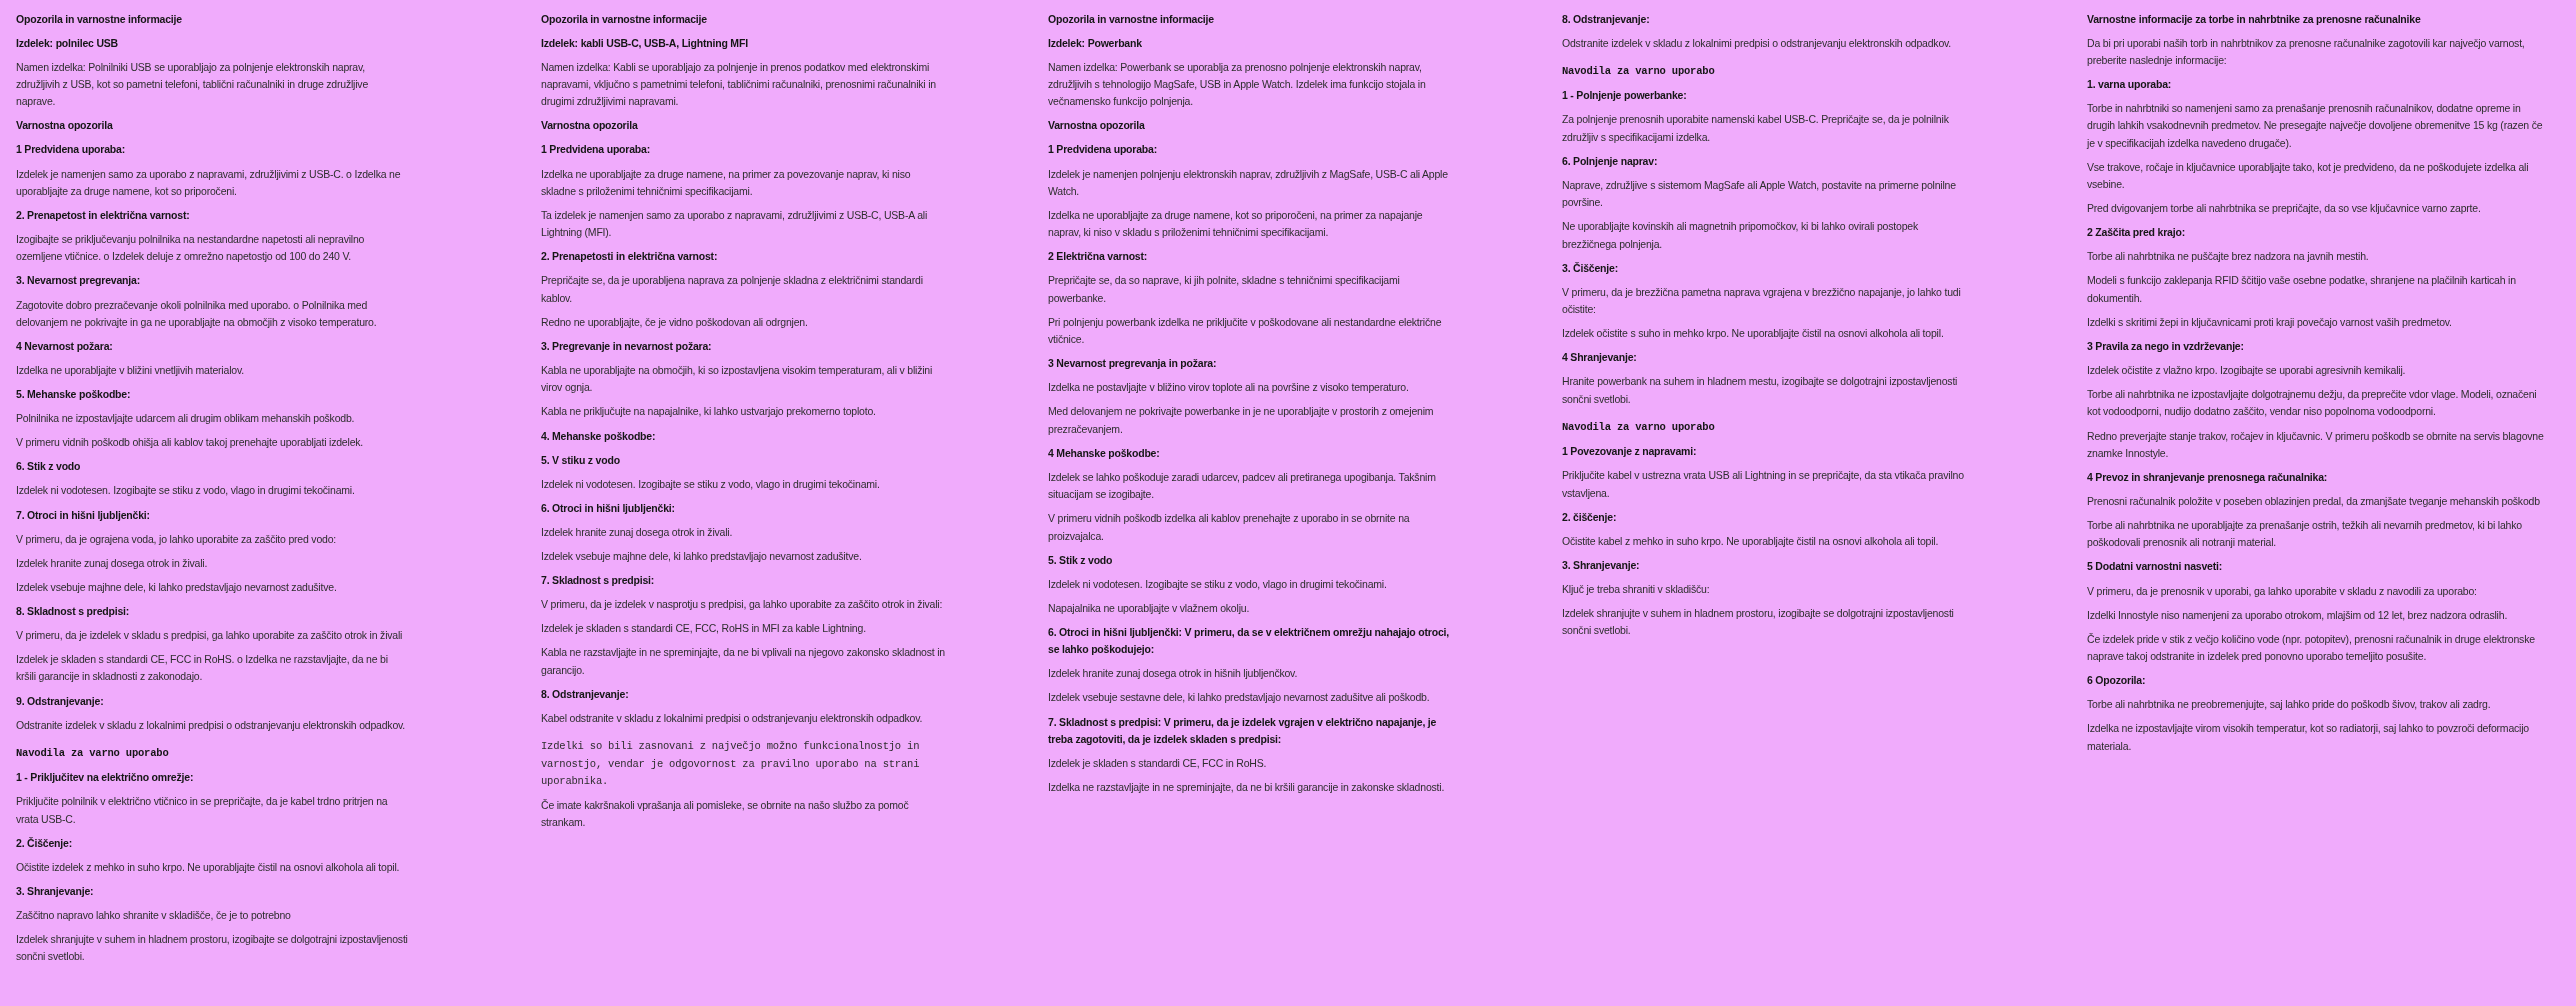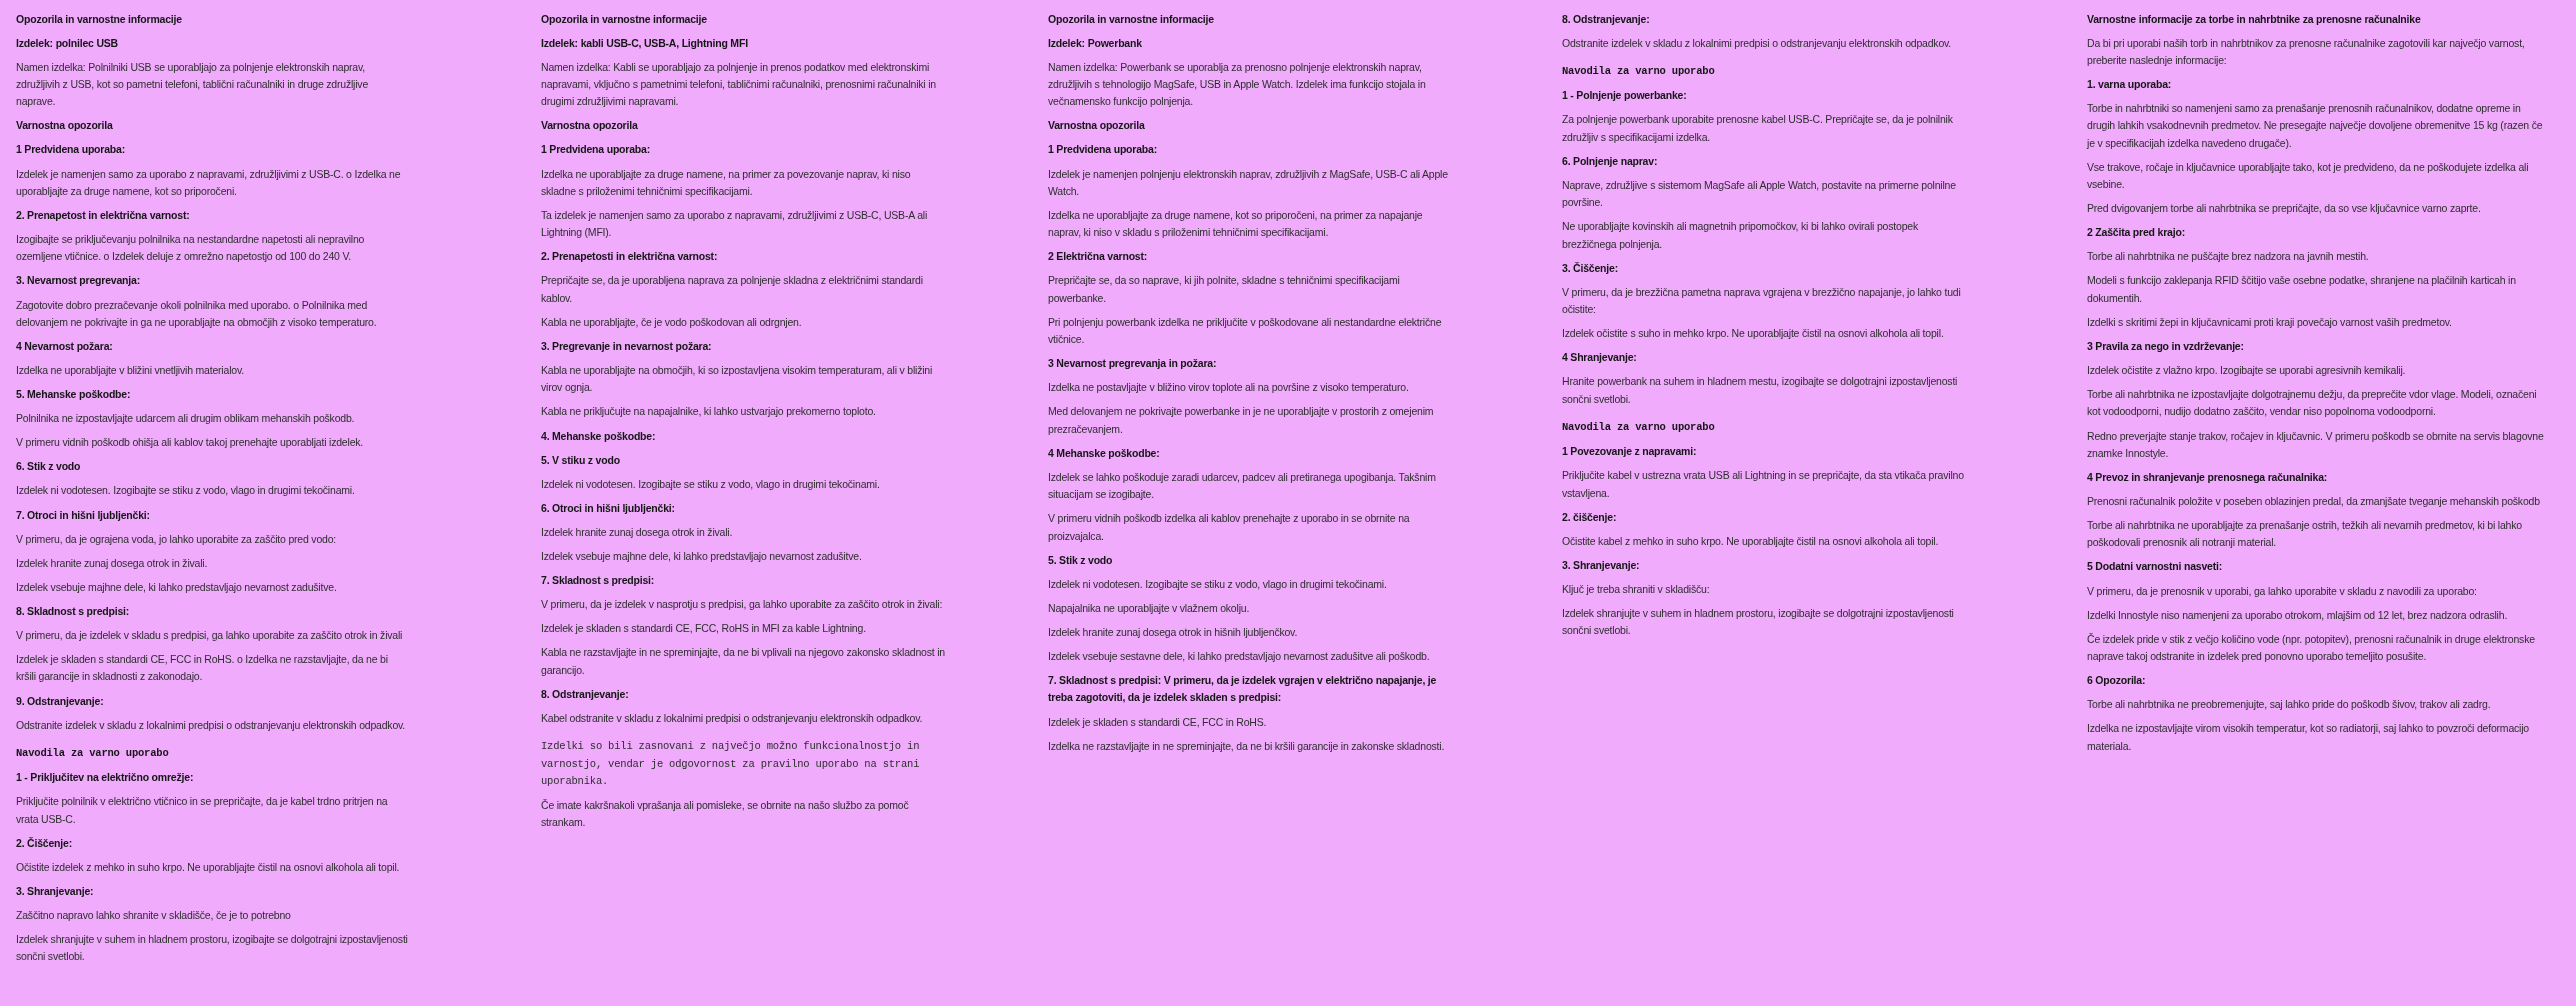--- a/index.html
+++ b/index.html
@@ -90,21 +90,21 @@
   <div class="col col-1">
       <h3>Opozorila in varnostne informacije</h3>
       <h3>Izdelek: kabli USB-C, USB-A, Lightning MFI</h3>
       <p>Namen izdelka: Kabli se uporabljajo za polnjenje in prenos podatkov med elektronskimi napravami, vključno s pametnimi telefoni, tabličnimi računalniki, prenosnimi računalniki in drugimi združljivimi napravami.</p>
       <h3>Varnostna opozorila</h3>
       <h3>1 Predvidena uporaba:</h3>
       <p>Izdelka ne uporabljajte za druge namene, na primer za povezovanje naprav, ki niso skladne s priloženimi tehničnimi specifikacijami.</p>
       <p>Ta izdelek je namenjen samo za uporabo z napravami, združljivimi z USB-C, USB-A ali Lightning (MFI).</p>
       <h3>2. Prenapetosti in električna varnost:</h3>
       <p>Prepričajte se, da je uporabljena naprava za polnjenje skladna z električnimi standardi kablov.</p>
-      <p>Kabla ne uporabljajte, če je vodo poškodovan ali odrgnjen.</p>
+      <p>Redno ne uporabljajte, če je vidno poškodovan ali odrgnjen.</p>
       <h3>3. Pregrevanje in nevarnost požara:</h3>
       <p>Kabla ne uporabljajte na območjih, ki so izpostavljena visokim temperaturam, ali v bližini virov ognja.</p>
       <p>Kabla ne priključujte na napajalnike, ki lahko ustvarjajo prekomerno toploto.</p>
       <h3>4. Mehanske poškodbe:</h3>
       <h3>5. V stiku z vodo</h3>
       <p>Izdelek ni vodotesen. Izogibajte se stiku z vodo, vlago in drugimi tekočinami.</p>
       <h3>6. Otroci in hišni ljubljenčki:</h3>
       <p>Izdelek hranite zunaj dosega otrok in živali.</p>
       <p>Izdelek vsebuje majhne dele, ki lahko predstavljajo nevarnost zadušitve.</p>
       <h3>7. Skladnost s predpisi:</h3>
@@ -129,32 +129,33 @@
       <p>Pri polnjenju powerbank izdelka ne priključite v poškodovane ali nestandardne električne vtičnice.</p>
       <h3>3 Nevarnost pregrevanja in požara:</h3>
       <p>Izdelka ne postavljajte v bližino virov toplote ali na površine z visoko temperaturo.</p>
       <p>Med delovanjem ne pokrivajte powerbanke in je ne uporabljajte v prostorih z omejenim prezračevanjem.</p>
       <h3>4 Mehanske poškodbe:</h3>
       <p>Izdelek se lahko poškoduje zaradi udarcev, padcev ali pretiranega upogibanja. Takšnim situacijam se izogibajte.</p>
       <p>V primeru vidnih poškodb izdelka ali kablov prenehajte z uporabo in se obrnite na proizvajalca.</p>
       <h3>5. Stik z vodo</h3>
       <p>Izdelek ni vodotesen. Izogibajte se stiku z vodo, vlago in drugimi tekočinami.</p>
       <p>Napajalnika ne uporabljajte v vlažnem okolju.</p>
+      <h3>6. Otroci in hišni ljubljenčki: V primeru, da se v električnem omrežju nahajajo otroci, se lahko poškodujejo:</h3>
       <p>Izdelek hranite zunaj dosega otrok in hišnih ljubljenčkov.</p>
       <p>Izdelek vsebuje sestavne dele, ki lahko predstavljajo nevarnost zadušitve ali poškodb.</p>
       <h3>7. Skladnost s predpisi: V primeru, da je izdelek vgrajen v električno napajanje, je treba zagotoviti, da je izdelek skladen s predpisi:</h3>
       <p>Izdelek je skladen s standardi CE, FCC in RoHS.</p>
       <p>Izdelka ne razstavljajte in ne spreminjajte, da ne bi kršili garancije in zakonske skladnosti.</p>
     </div>
   <div class="col col-3">
       <h3>8. Odstranjevanje:</h3>
       <p>Odstranite izdelek v skladu z lokalnimi predpisi o odstranjevanju elektronskih odpadkov.</p>
       <h3 class="gap">Navodila za varno uporabo</h3>
       <h3>1 - Polnjenje powerbanke:</h3>
-      <p>Za polnjenje powerbank uporabite prenosne kabel USB-C. Prepričajte se, da je polnilnik združljiv s specifikacijami izdelka.</p>
+      <p>Za polnjenje prenosnih uporabite namenski kabel USB-C. Prepričajte se, da je polnilnik združljiv s specifikacijami izdelka.</p>
       <h3>6. Polnjenje naprav:</h3>
       <p>Naprave, združljive s sistemom MagSafe ali Apple Watch, postavite na primerne polnilne površine.</p>
       <p>Ne uporabljajte kovinskih ali magnetnih pripomočkov, ki bi lahko ovirali postopek brezžičnega polnjenja.</p>
       <h3>3. Čiščenje:</h3>
       <p>V primeru, da je brezžična pametna naprava vgrajena v brezžično napajanje, jo lahko tudi očistite:</p>
       <p>Izdelek očistite s suho in mehko krpo. Ne uporabljajte čistil na osnovi alkohola ali topil.</p>
       <h3>4 Shranjevanje:</h3>
       <p>Hranite powerbank na suhem in hladnem mestu, izogibajte se dolgotrajni izpostavljenosti sončni svetlobi.</p>
       <h3 class="gap">Navodila za varno uporabo</h3>
       <h3>1 Povezovanje z napravami:</h3>

